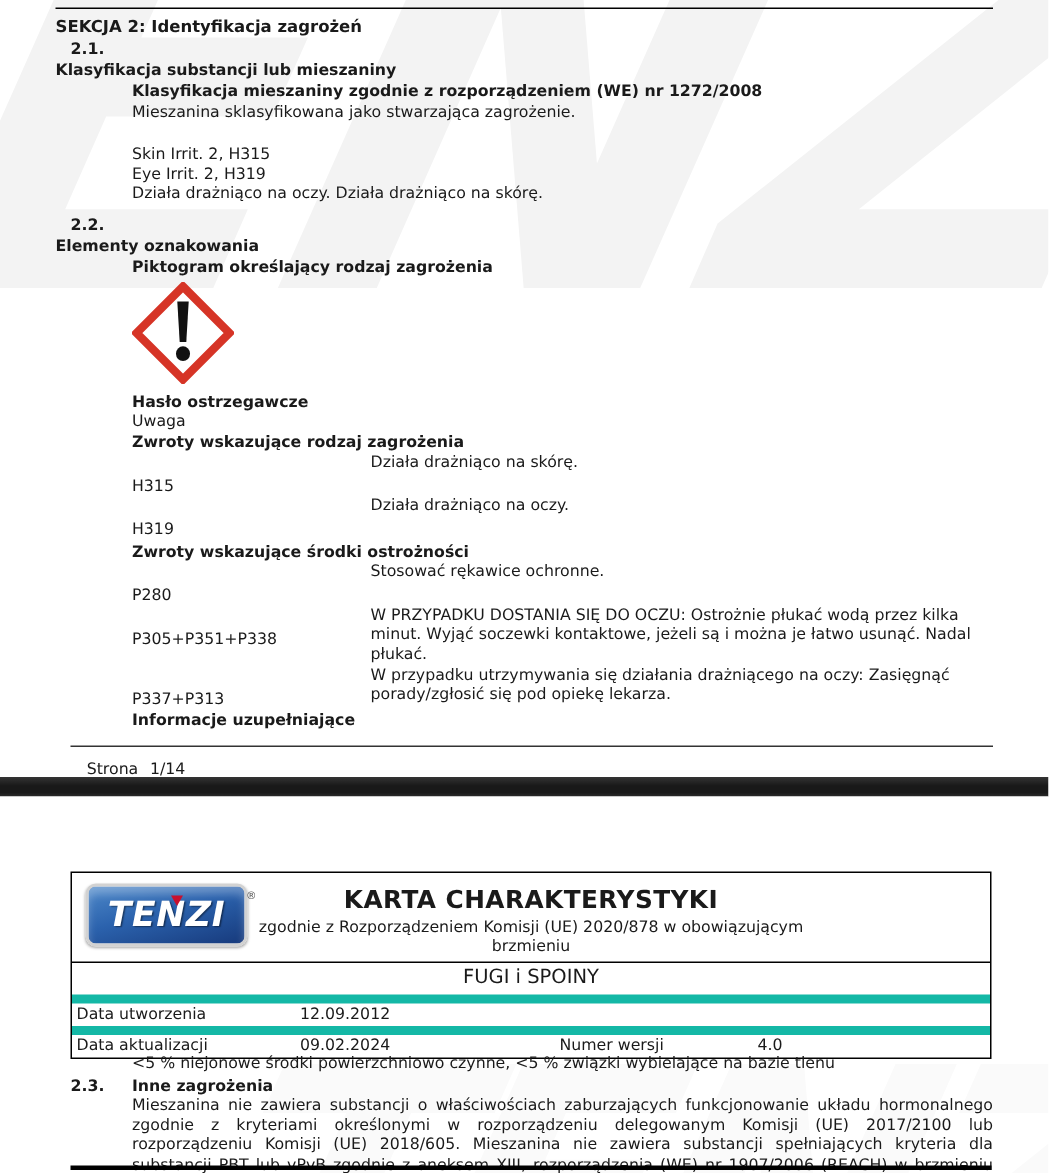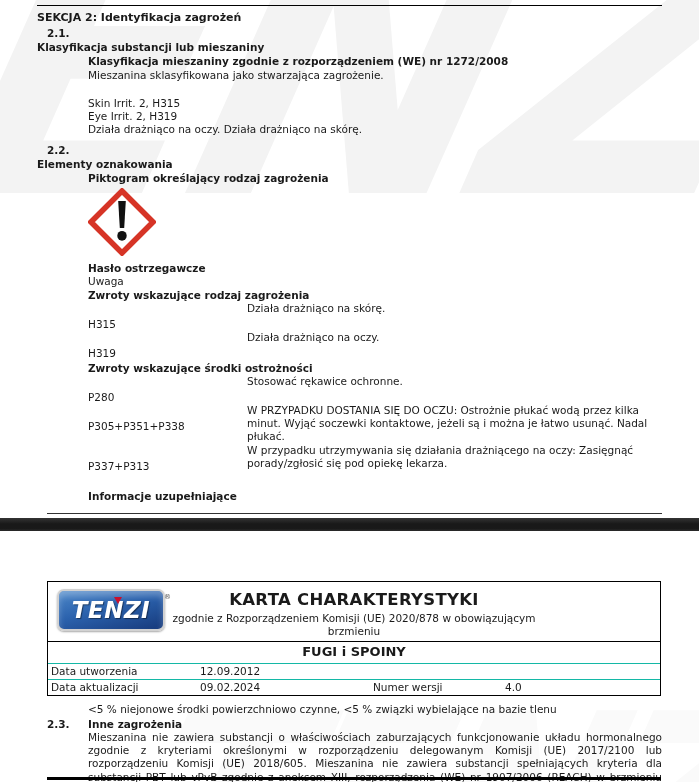--- a/index.html
+++ b/index.html
@@ -59,22 +59,22 @@
   }
   .tenzi-logo .logo-text {
     color:#fff; font-weight:bold; font-style:italic; font-size:23px; letter-spacing:0.5px;
     text-shadow:1px 1px 1px rgba(0,0,0,0.45);
   }
   .logo-dot { position:absolute; top:6px; left:55px; width:0; height:0;
     border-left:4px solid transparent; border-right:4px solid transparent; border-top:7px solid #c8102e; }
   .logo-reg { position:absolute; top:2px; right:-8px; font-size:7px; color:#555; font-style:normal; }
   .doc-title { text-align:center; font-weight:bold; font-size:16.5px; line-height:19px; letter-spacing:0.3px; padding-top:2px; }
   .doc-subtitle { max-width:408px; margin:3px auto 0; text-align:center; font-size:10.5px; line-height:12.5px; }
-  .product-row { border-top:1px solid #000; text-align:center; font-weight:bold; font-size:13px; line-height:16px; padding:2px 0 3px; }
-  .meta-row { border-top:1px solid #14b8a6; display:flex; font-size:10.5px; line-height:13px; padding:1px 0; }
+  .product-row { border-top:1px solid #000; text-align:center; font-weight:normal; font-size:13px; line-height:16px; padding:2px 0 3px; }
+  .meta-row { border-top:6px solid #14b8a6; display:flex; font-size:10.5px; line-height:13px; padding:1px 0; }
   .mc1 { width:152px; padding-left:3px; flex-shrink:0; }
   .mc2 { width:173px; flex-shrink:0; }
   .mc3 { width:132px; flex-shrink:0; }
   .mc4 { flex:1; }
 
   .comp-note { position:absolute; z-index:1; left:88px; top:172px; font-size:10.5px; line-height:13px; }
   .clause23 { position:absolute; z-index:1; left:37px; top:186px; display:flex; font-size:10.5px; line-height:14px; }
   .para23 { position:absolute; z-index:1; left:88px; top:200px; width:574px; font-size:10.5px; line-height:13.2px; text-align:justify; }
   .bottom-rule { position:absolute; z-index:1; left:47px; top:246px; width:614px; border-top:3px solid #000; }
 </style>
@@ -139,21 +139,21 @@
     </div>
     <div class="stmt-row">
       <span class="stmt-code">P305+P351+P338</span>
       <span class="stmt-text">W PRZYPADKU DOSTANIA SIĘ DO OCZU: Ostrożnie płukać wodą przez kilka minut. Wyjąć soczewki kontaktowe, jeżeli są i można je łatwo usunąć. Nadal płukać.</span>
     </div>
     <div class="stmt-row">
       <span class="stmt-code">P337+P313</span>
       <span class="stmt-text">W przypadku utrzymywania się działania drażniącego na oczy: Zasięgnąć porady/zgłosić się pod opiekę lekarza.</span>
     </div>
 
-    <div class="indent bold lh14" style="margin-top:16px">Informacje uzupełniające</div>
+    <div class="indent bold lh14" style="margin-top:0">Informacje uzupełniające</div>
 
     <div class="footer-rule"></div>
     <div class="footer-row">
       <span class="footer-label">Strona</span>
       <span>1/14</span>
     </div>
   </div>
 </div>
 
 <div class="separator"></div>

